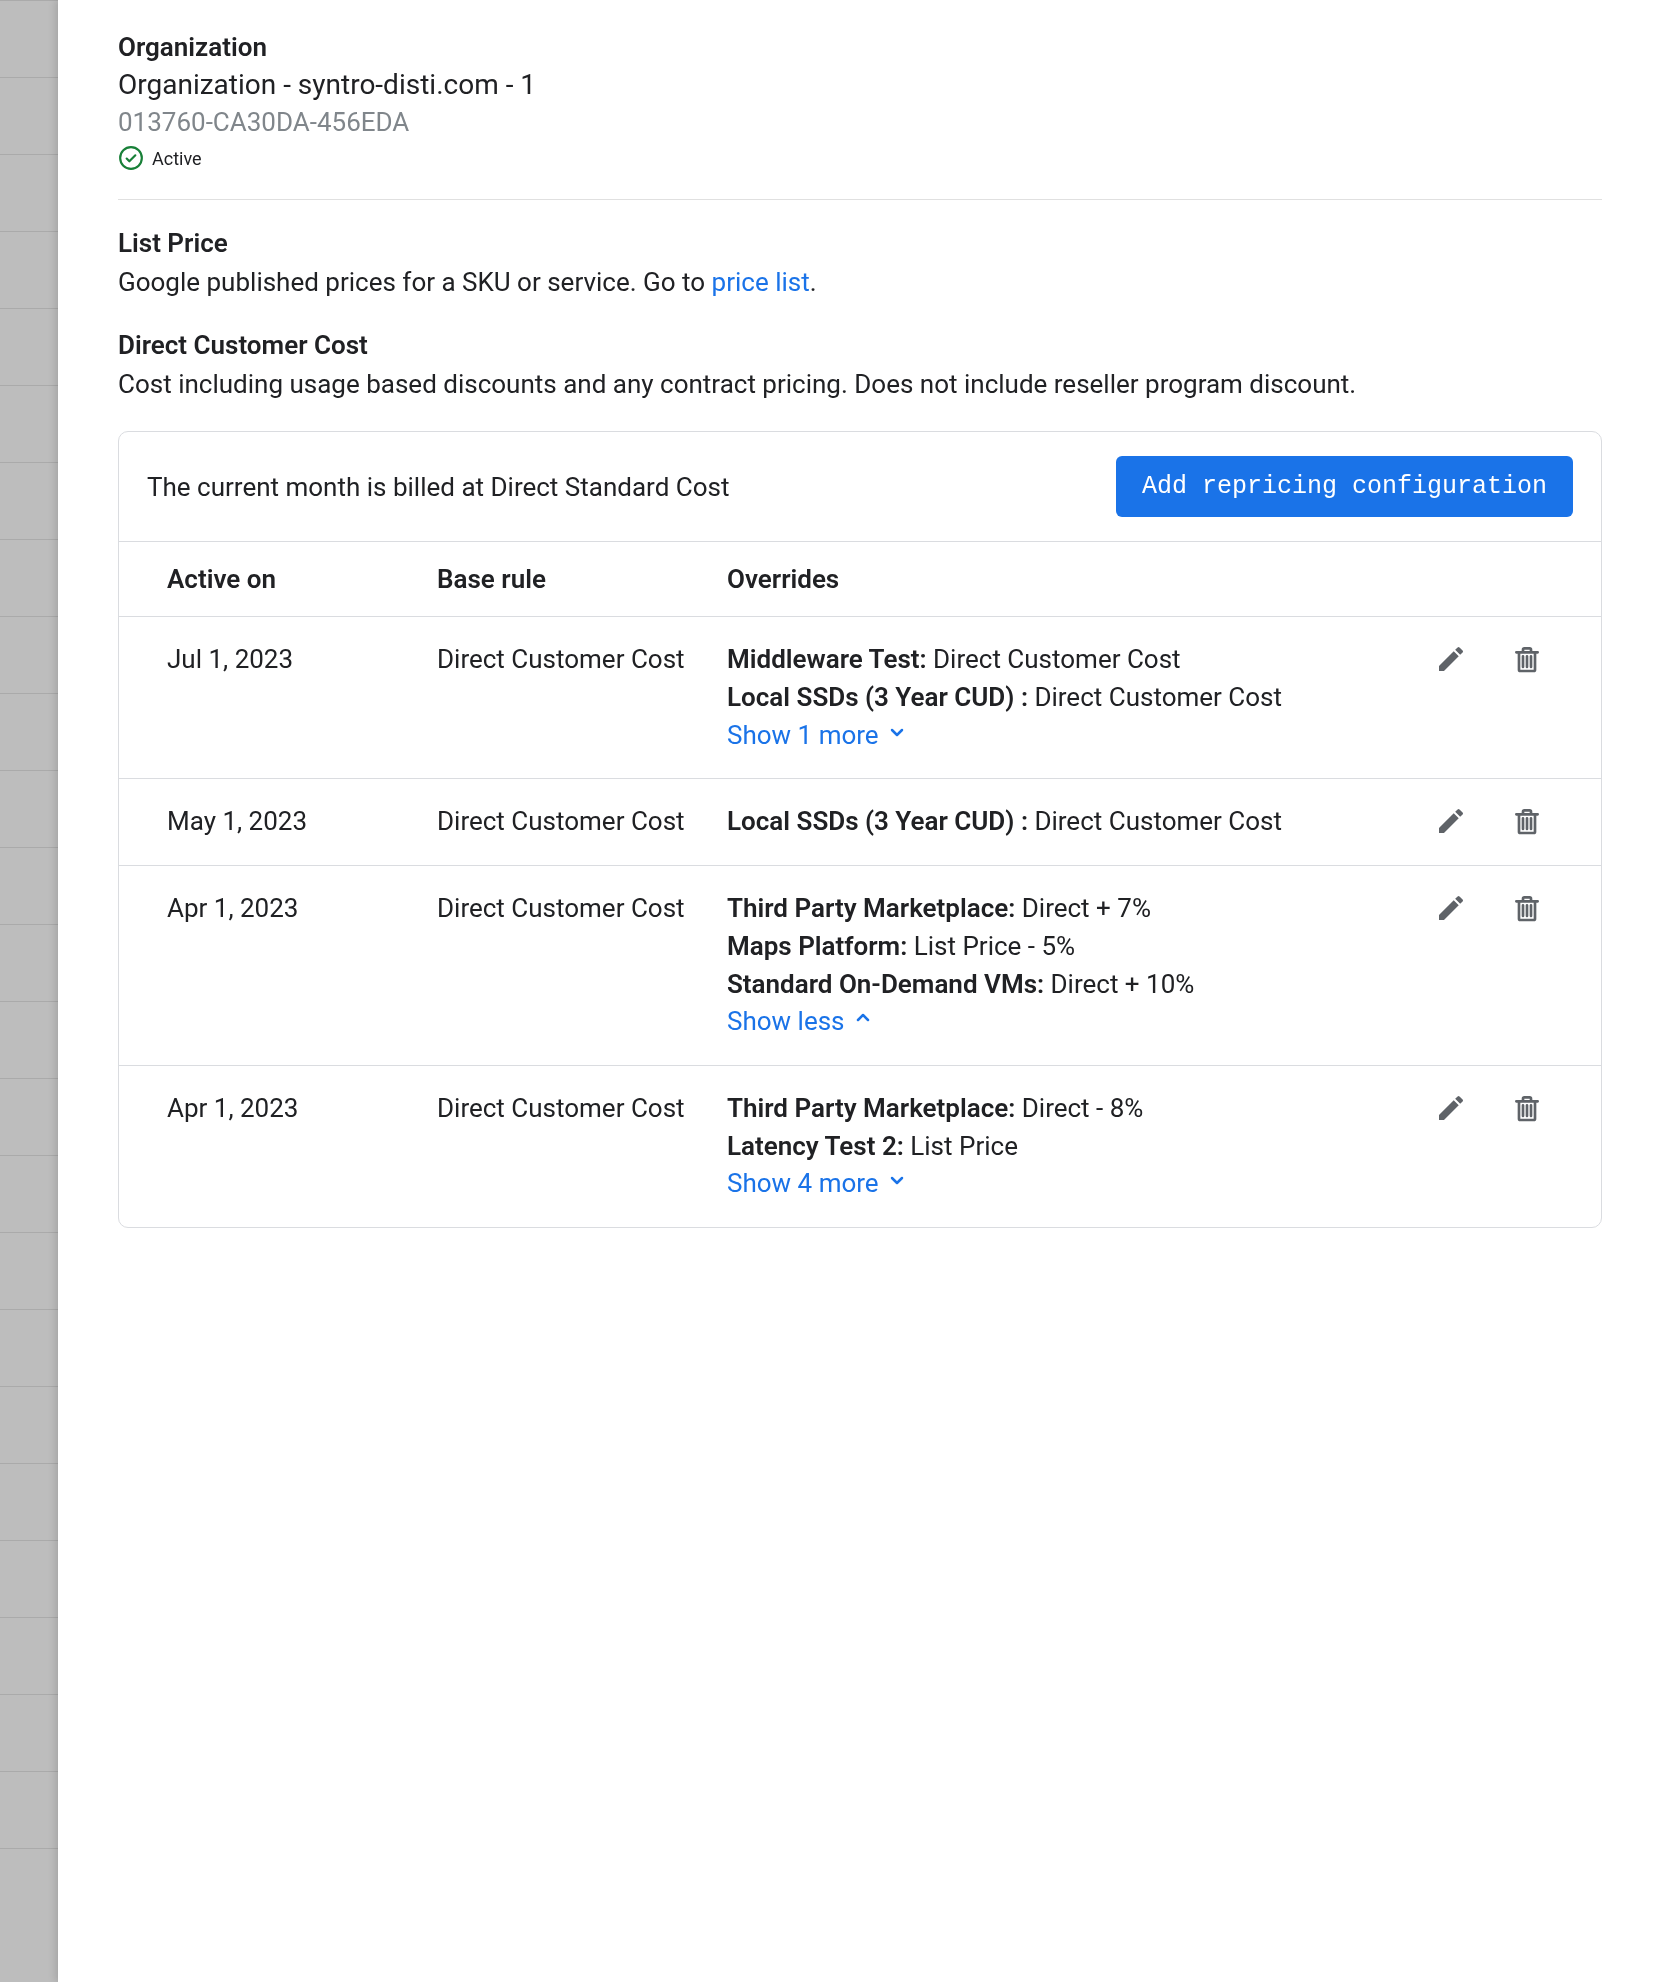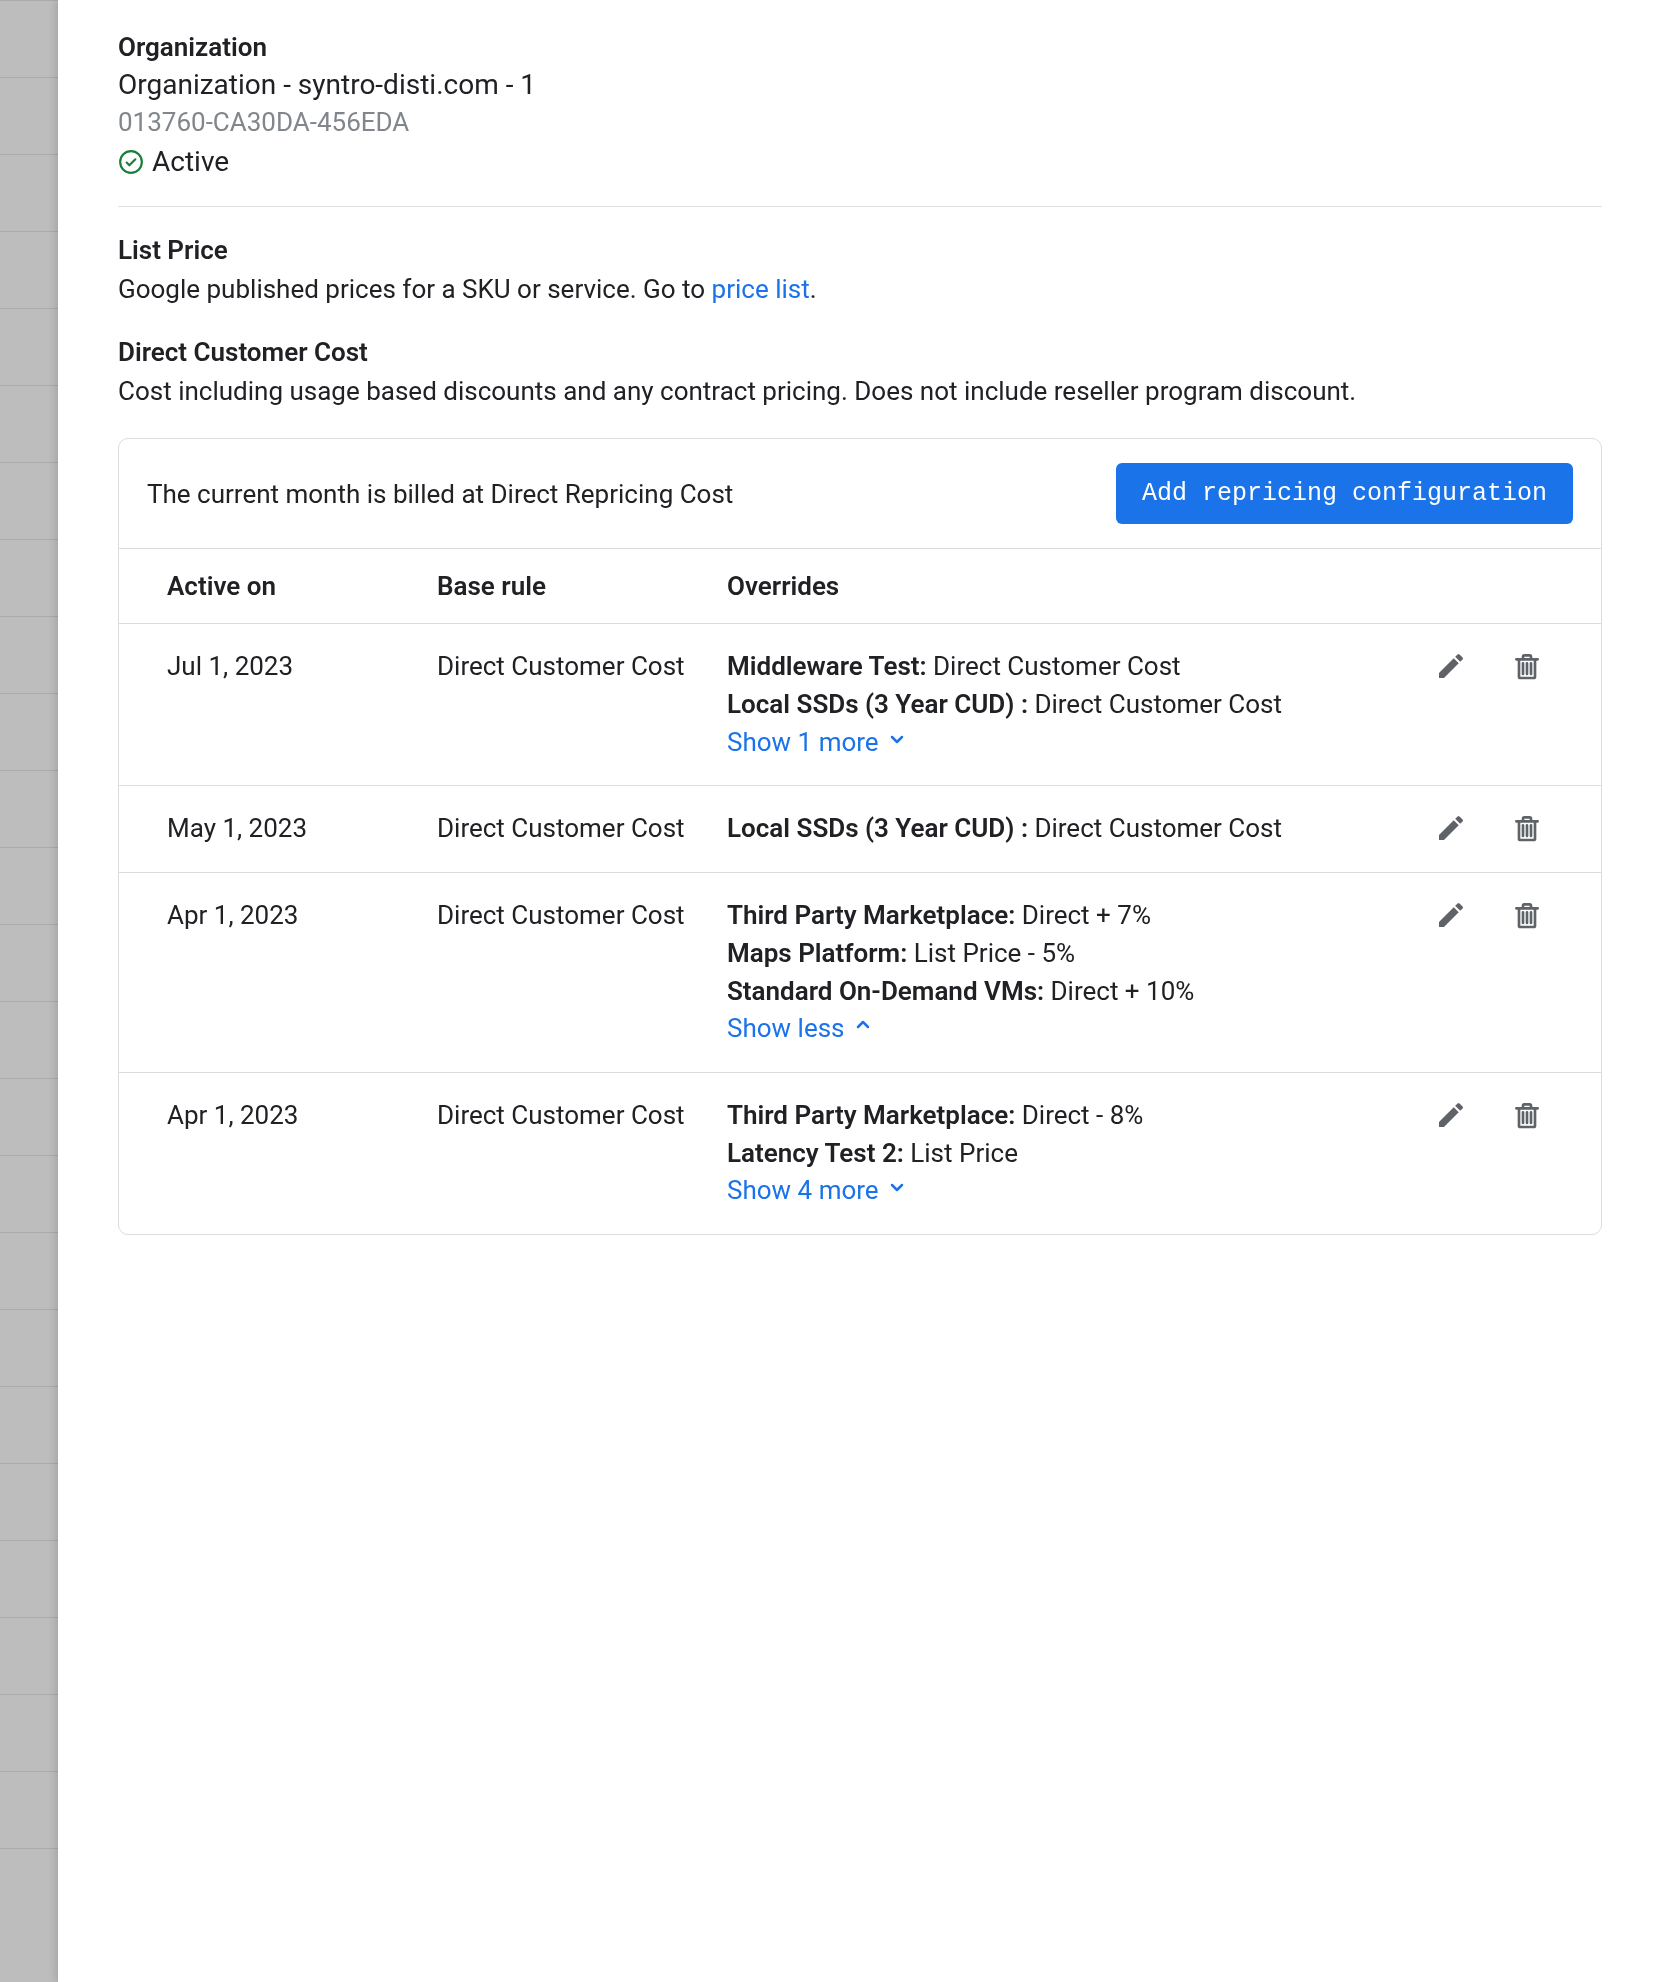--- a/index.html
+++ b/index.html
@@ -12,21 +12,21 @@
   .panel-title { font-size: 35px; font-weight: 400; letter-spacing: 0; }
   .close-btn { background: none; border: none; cursor: pointer; padding: 6px; }
   .close-btn svg { width: 32px; height: 32px; }
   .content { padding: 32px 60px 0 60px; }
   .org-block { margin-bottom: 28px; }
   .section-heading { font-size: 26px; font-weight: 600; margin-bottom: 6px; }
   .org-name { font-size: 28px; font-weight: 400; margin-bottom: 6px; }
   .org-id { font-size: 26px; color: #80868b; margin-bottom: 8px; }
   .status-row { display: flex; align-items: center; gap: 8px; }
   .status-row svg { width: 26px; height: 26px; }
-  .status-text { font-size: 28px; }
+  .status-text { font-size: 18px; }
   .divider { border: none; border-top: 1px solid #e0e0e0; margin: 24px 0 28px 0; }
   .desc-block { margin-bottom: 28px; }
   .desc-text { font-size: 26px; font-weight: 400; line-height: 1.45; }
   .link { color: #1a73e8; text-decoration: none; cursor: pointer; }
   .table-card { border: 1px solid #dadce0; border-radius: 10px; overflow: hidden; }
   .card-top { display: flex; align-items: center; justify-content: space-between; padding: 24px 28px; border-bottom: 1px solid #dadce0; }
   .card-top-text { font-size: 26px; }
   .primary-btn { background: #1a73e8; color: #fff; border: none; border-radius: 6px; font-size: 25px; font-weight: 500; padding: 16px 26px; cursor: pointer; font-family: Liberation Mono, monospace; }
   .thead { display: flex; padding: 22px 48px; border-bottom: 1px solid #dadce0; }
   .th { font-size: 26px; font-weight: 600; }
@@ -102,21 +102,21 @@
         </div>
       </div>
 
       <div class="desc-block">
         <div class="section-heading">Direct Customer Cost</div>
         <div class="desc-text">Cost including usage based discounts and any contract pricing. Does not include reseller program discount.</div>
       </div>
 
       <div class="table-card">
         <div class="card-top">
-          <div class="card-top-text">The current month is billed at Direct Repricing Cost</div>
+          <div class="card-top-text">The current month is billed at Direct Standard Cost</div>
           <button class="primary-btn">Add repricing configuration</button>
         </div>
 
         <div class="thead">
           <div class="th col-active">Active on</div>
           <div class="th col-base">Base rule</div>
           <div class="th col-over">Overrides</div>
         </div>
 
         <div id="tbody">

